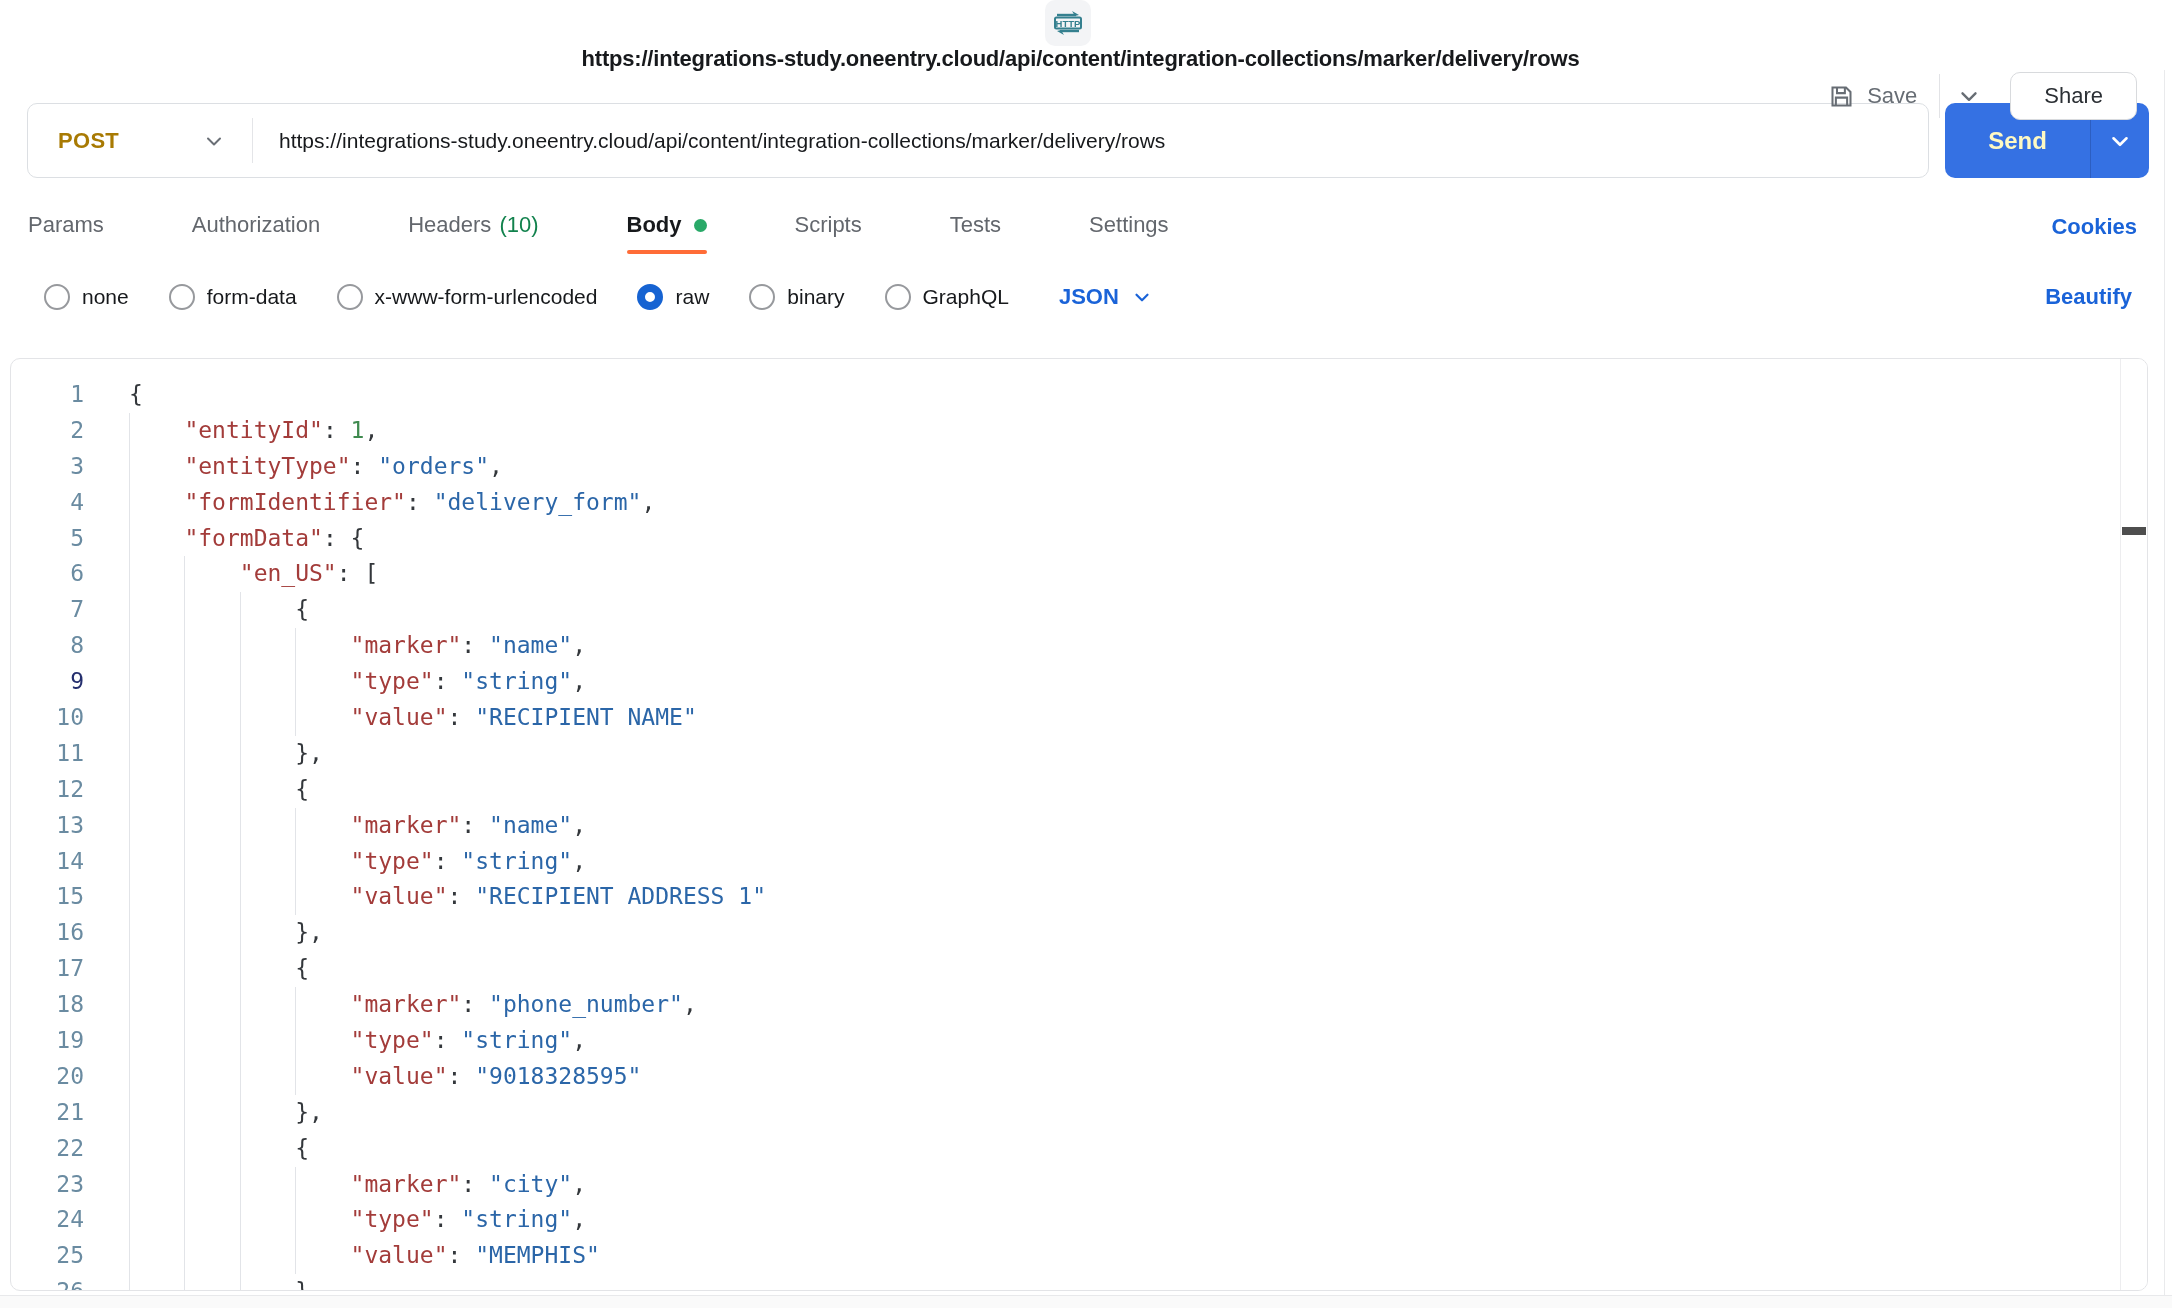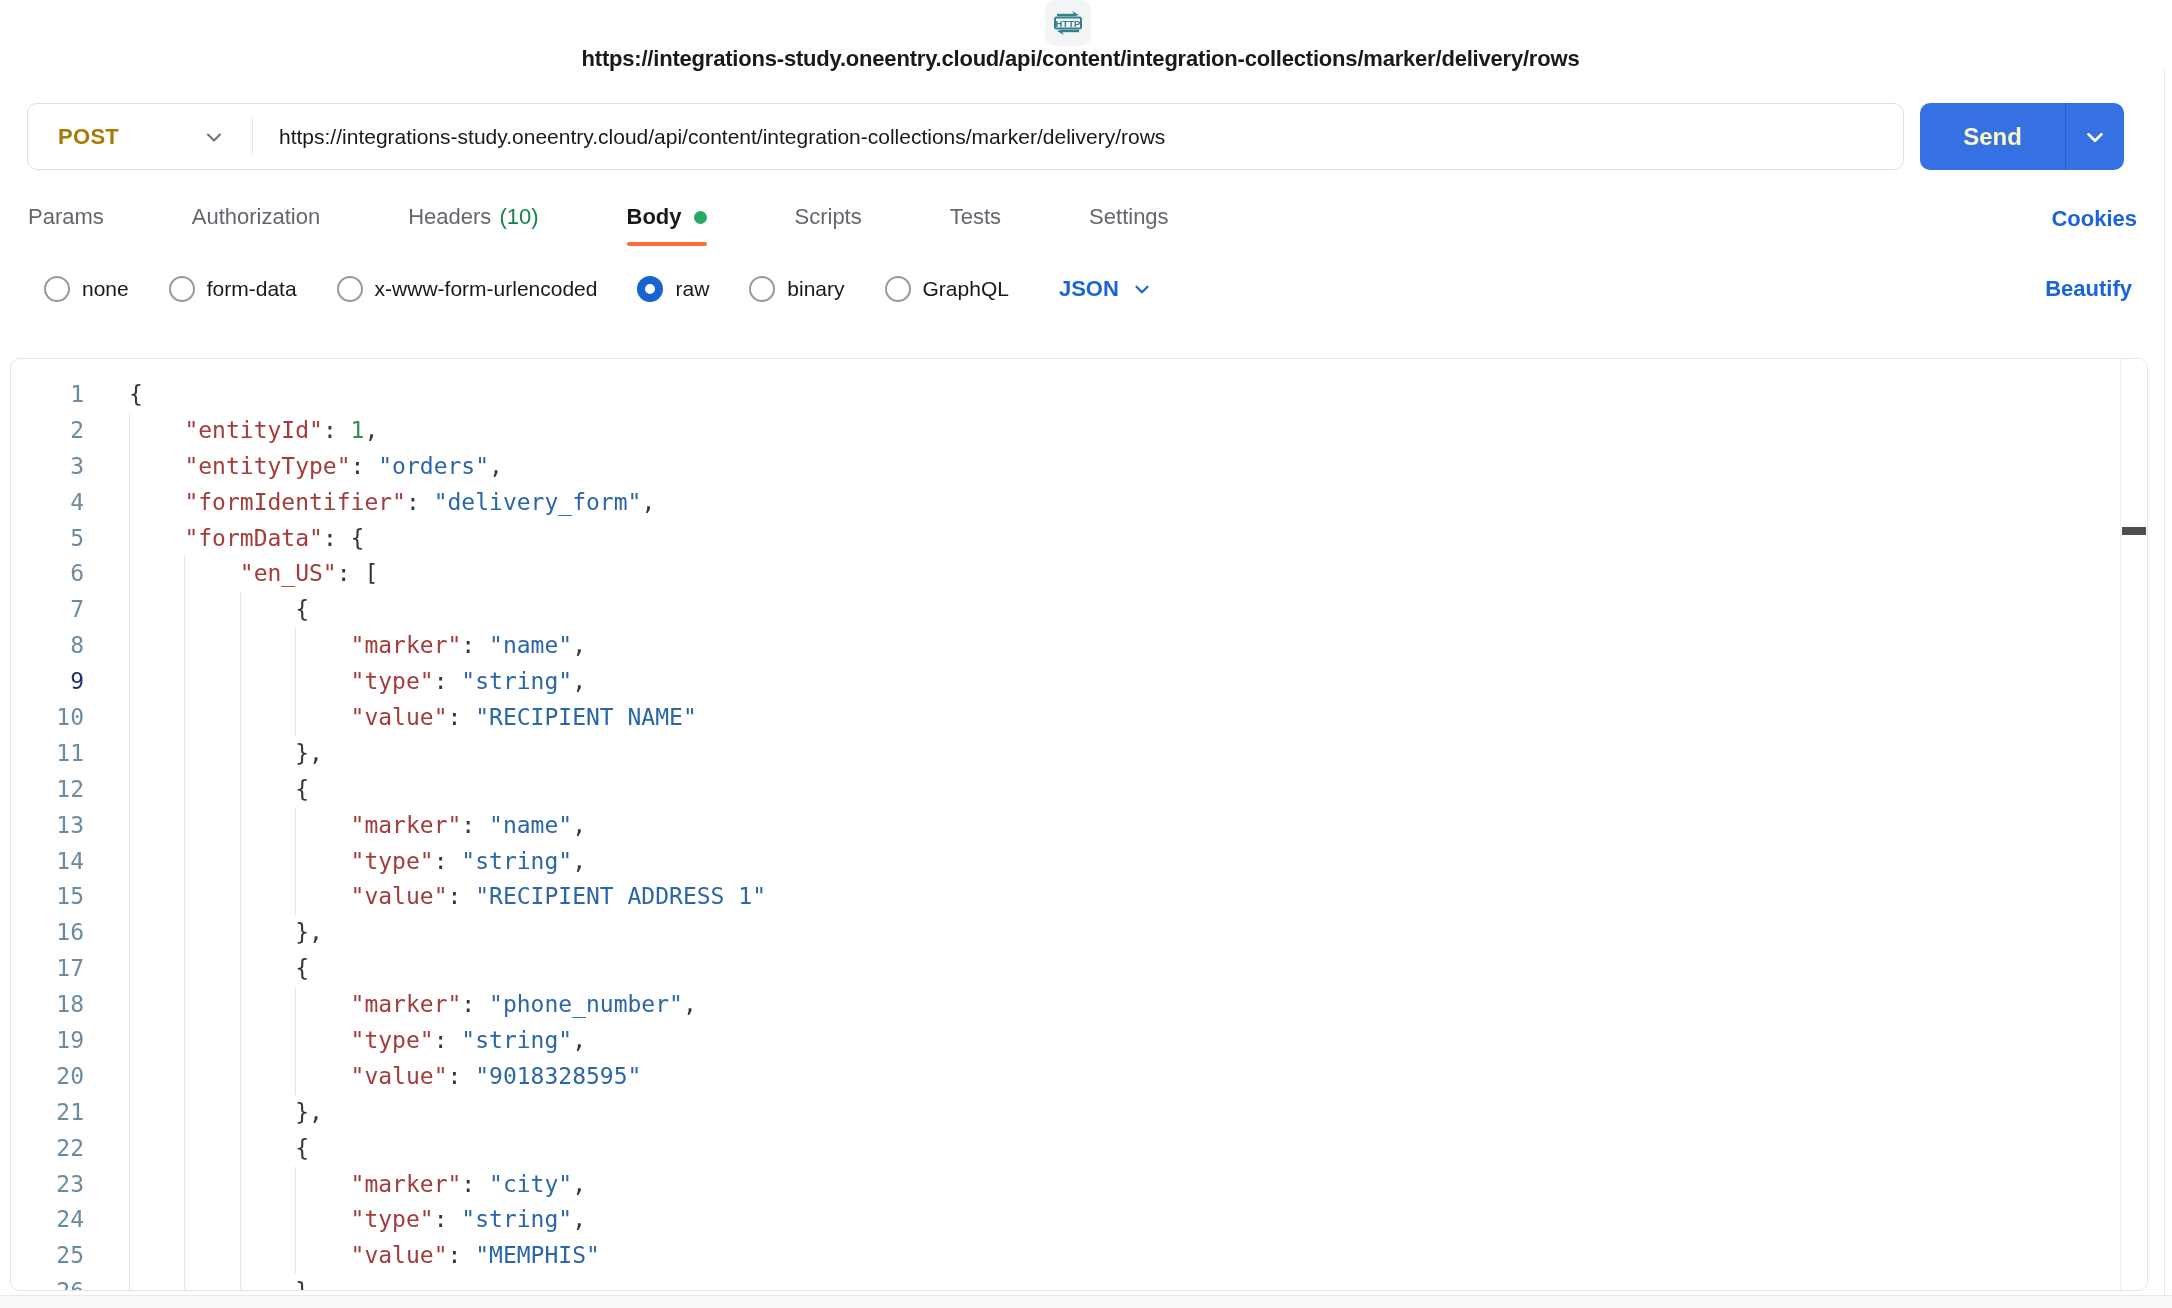--- a/index.html
+++ b/index.html
@@ -17,21 +17,21 @@
   .app-header { display:flex; align-items:center; height:70px; padding:0 35px 0 24px; position:relative; background:#fff;flex-direction:column; }
   .http-icon-box { width:46px; height:46px; border-radius:10px; background:#f3f4f6; display:flex; align-items:center; justify-content:center; margin-right:26px; flex:none; }
   .req-title { font-size:22px; font-weight:700; letter-spacing:-0.2px; color:#17191c; white-space:nowrap; }
   .header-right { margin-left:auto; display:flex; align-items:center; }
   .save-group { display:flex; align-items:center; color:#676d74; }
   .save-label { font-size:22px; margin-left:12px; }
   .v-div { width:1px; height:44px; background:#e2e3e6; margin:0 16px 0 22px; }
   .share-btn { margin-left:28px; height:48px; padding:0 33px; border:1.5px solid #d8dadd; border-radius:10px; background:#fff; font-size:22px; color:#2b2f34; display:flex; align-items:center; font-family:inherit; cursor:pointer; }
 
   
-  .request-row { display:flex; align-items:stretch; margin:33px 48px 0 27px; height:67px; }
+  .request-row { display:flex; align-items:stretch; margin:33px 23px 0 27px; height:75px; }
   .url-box { flex:1; display:flex; align-items:center; border:1.5px solid #dcdfe3; border-radius:10px; background:#fff; min-width:0; }
   .method-cell { display:flex; align-items:center; width:224px; flex:none; padding-left:30px; cursor:pointer; }
   .method-label { font-size:22px; font-weight:700; color:#a87a03; letter-spacing:0.3px; }
   .method-cell .chev { margin-left:auto; margin-right:26px; }
   .method-div { width:1px; align-self:stretch; margin:14px 0; background:#e4e5e8; }
   .url-text { font-size:21px; color:#17191c; margin-left:26px; white-space:nowrap; overflow:hidden; }
   .send-btn { width:204px; flex:none; margin-left:16px; display:flex; align-items:stretch; background:#3571e3; border-radius:10px; overflow:hidden; cursor:pointer; }
   .send-main { flex:1; display:flex; align-items:center; justify-content:center; color:#fef9c3; font-size:24px; font-weight:700; }
   .send-div { width:1px; background:rgba(20,40,90,0.25); margin:0; }
   .send-caret { width:58px; display:flex; align-items:center; justify-content:center; }
@@ -85,20 +85,39 @@
     <svg width="34" height="34" viewBox="0 0 34 34">
       <path d="M6 9 h19" stroke="#35808f" stroke-width="2.4" fill="none"></path>
       <path d="M21 5 l7 4 -4 1" fill="#35808f"></path>
       <path d="M28 25 h-19" stroke="#35808f" stroke-width="2.4" fill="none"></path>
       <path d="M13 29 l-7 -4 4 -1" fill="#35808f"></path>
       <rect x="4" y="11.5" width="26" height="11" rx="1.5" fill="none" stroke="#35808f" stroke-width="2"></rect>
       <text x="17" y="20.6" text-anchor="middle" font-family="Liberation Sans, sans-serif" font-size="9.5" font-weight="bold" fill="#35808f">HTTP</text>
     </svg>
   </div>
   <div class="req-title">https://integrations-study.oneentry.cloud/api/content/integration-collections/marker/delivery/rows</div>
+  <div class="header-right">
+    <div class="save-group">
+      <span class="icon">
+        <svg width="27" height="27" viewBox="0 0 24 24" fill="none" stroke="#676d74" stroke-width="1.8">
+          <path d="M4 4 h12 l4 4 v12 h-16 z"></path>
+          <path d="M8 4 v5 h7 v-5"></path>
+          <path d="M7 20 v-7 h10 v7"></path>
+        </svg>
+      </span>
+      <span class="save-label">Save</span>
+    </div>
+    <div class="v-div"></div>
+    <span class="chev">
+      <svg width="26" height="26" viewBox="0 0 24 24" fill="none" stroke="#676d74" stroke-width="2.2" stroke-linecap="round" stroke-linejoin="round">
+          <path d="M6 9.5 l6 6 6-6"></path>
+        </svg>
+    </span>
+    <button class="share-btn">Share</button>
+  </div>
 </div>
 
 <div class="request-row">
   <div class="url-box">
     <div class="method-cell">
       <span class="method-label">POST</span>
       <span class="chev">
         <svg width="24" height="24" viewBox="0 0 24 24" fill="none" stroke="#6a6f76" stroke-width="2" stroke-linecap="round" stroke-linejoin="round">
             <path d="M6 9.5 l6 6 6-6"></path>
           </svg>

